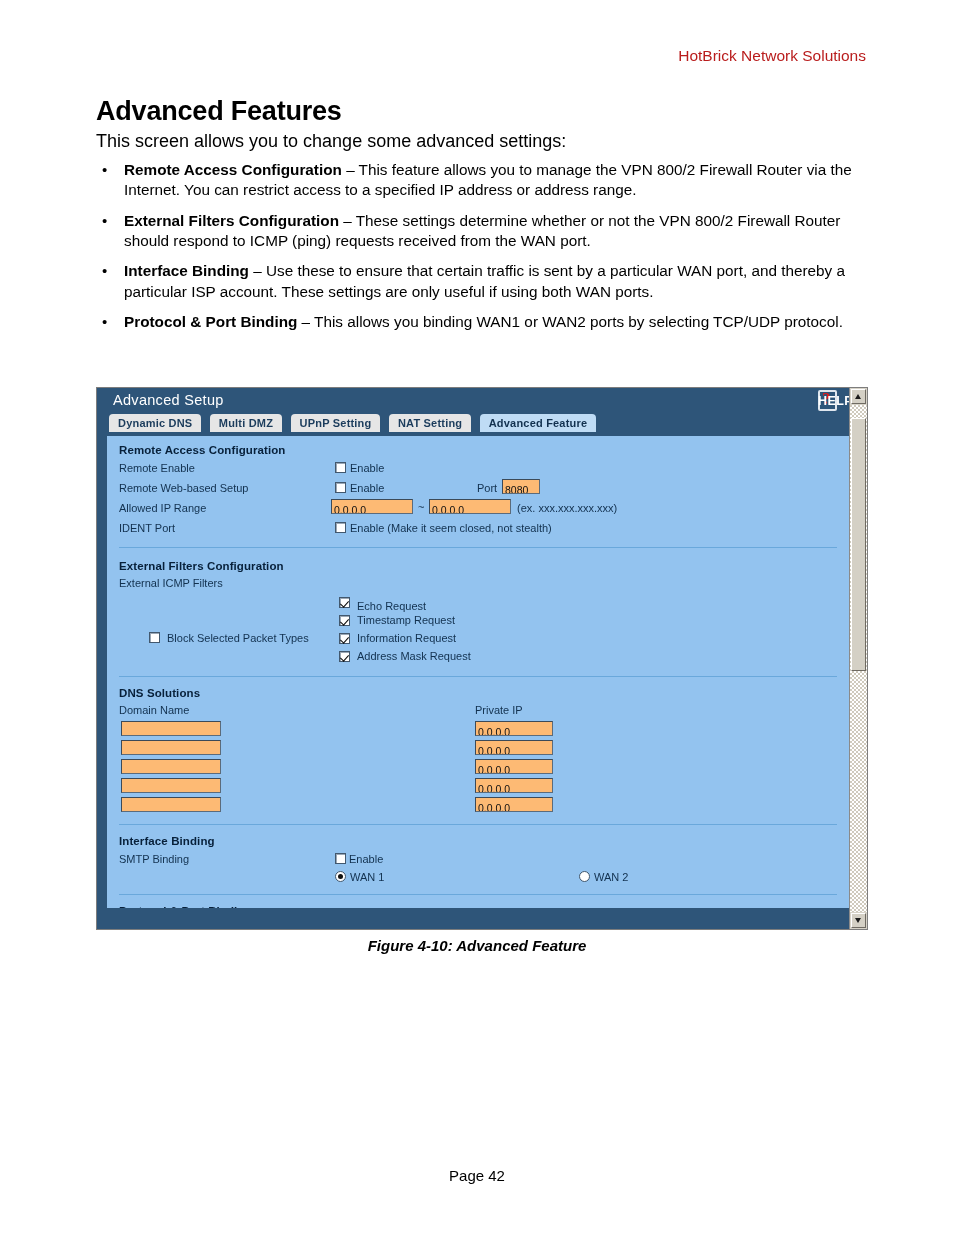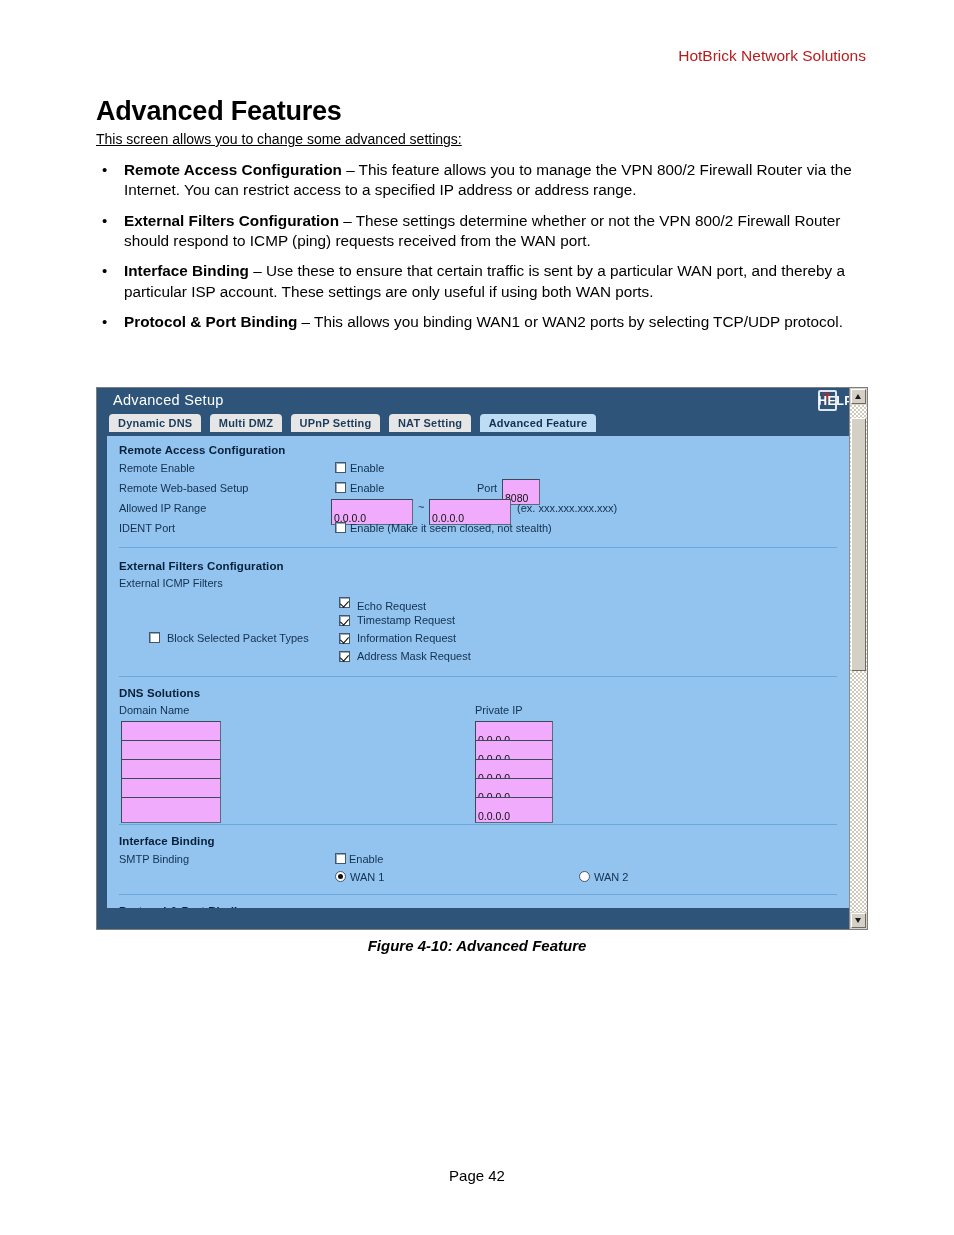--- a/index.html
+++ b/index.html
@@ -30,22 +30,21 @@
     top: 78px;
     left: 96px;
     font-size: 27px;
     font-weight: bold;
     letter-spacing: -0.2px;
   }
   .intro {
     position: absolute;
     top: 131px;
     left: 96px;
-    font-size: 14px;
-    text-decoration: underline;
+    font-size: 18px;
   }
   .bullets {
     position: absolute;
     top: 160px;
     left: 96px;
     width: 790px;
   }
   .bullet {
     position: relative;
     padding-left: 28px;
@@ -221,29 +220,29 @@
     position: absolute;
     left: 2px;
     top: 2px;
     width: 5px;
     height: 5px;
     border-radius: 50%;
     background: #111111;
   }
   .txt {
     position: absolute;
-    background: #f0abfc;
+    background: #fdba74;
     border: 1px solid #5b6b7b;
     border-top-color: #3c4a58;
     border-left-color: #3c4a58;
     box-sizing: border-box;
     height: 15px;
     font-size: 10.5px;
     color: #101010;
-    padding: 12px 2px;
+    padding: 4px 2px;
     line-height: 13px;
     font-family: "Liberation Sans", sans-serif;
     overflow: hidden;
     white-space: nowrap;
   }
 
   
   .vscroll {
     position: absolute;
     right: 0;

